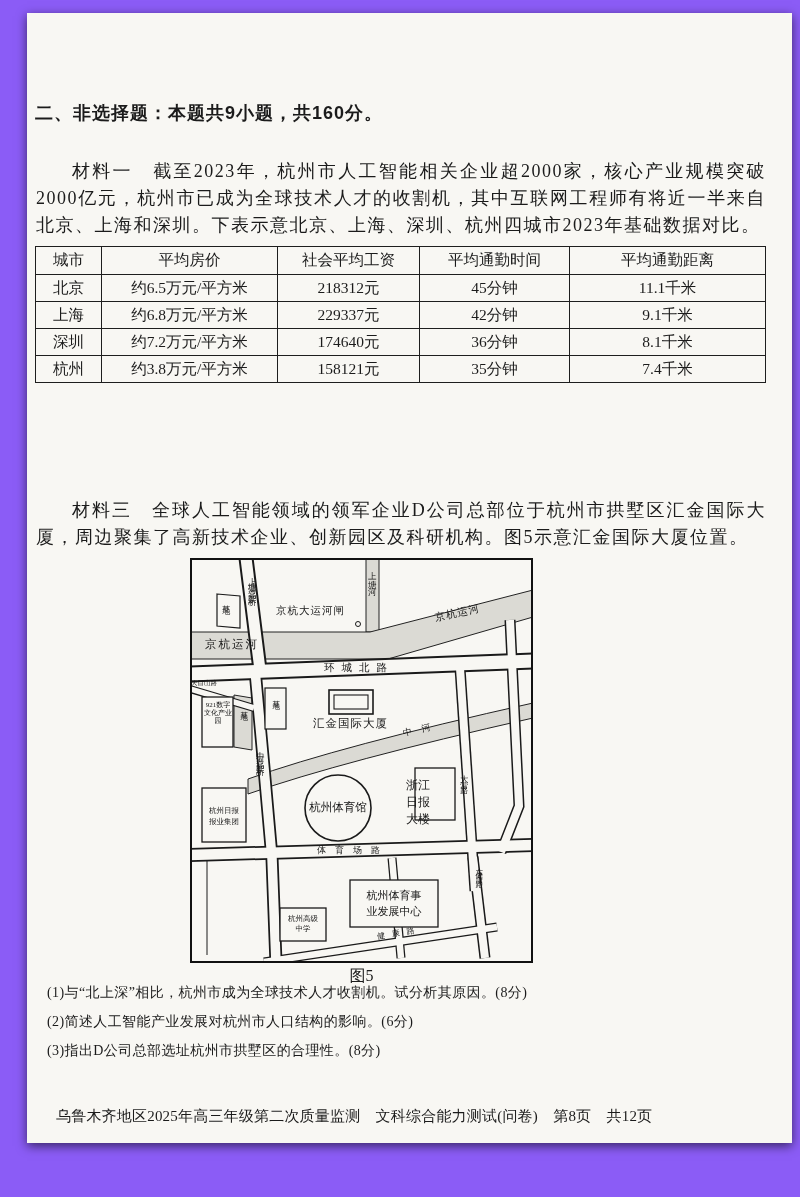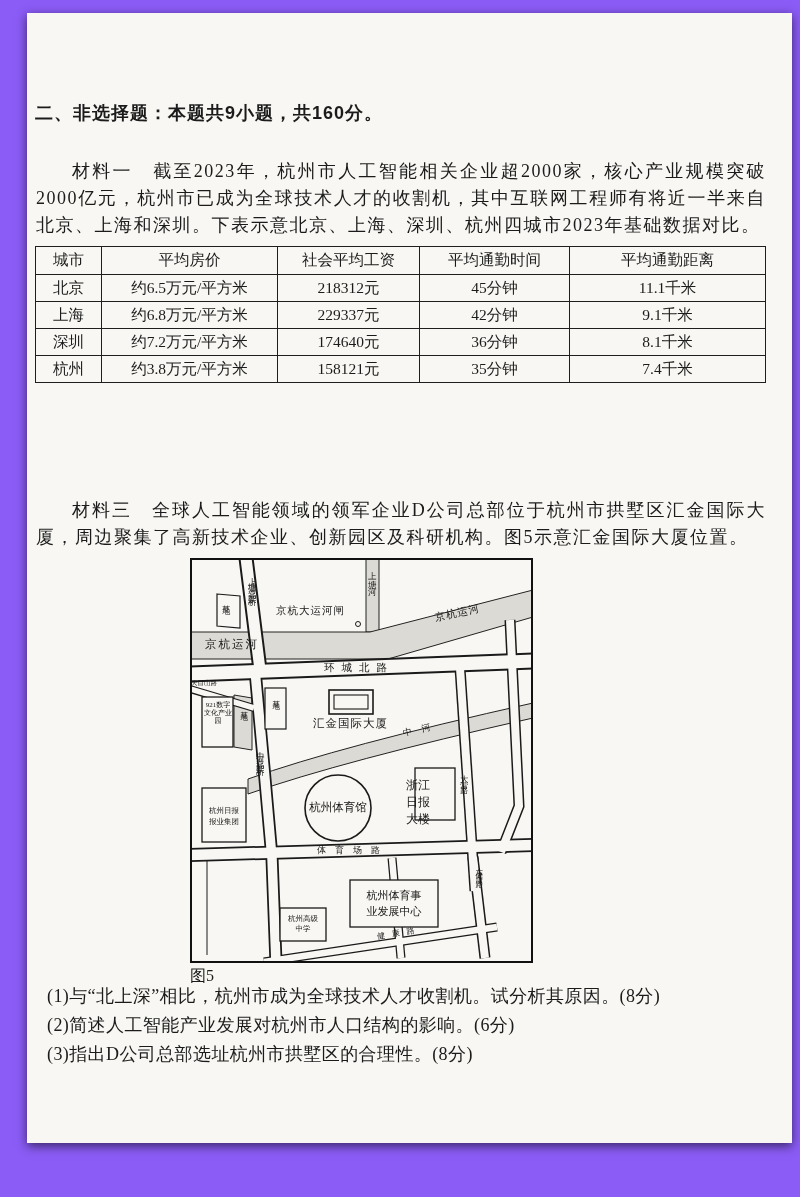--- a/index.html
+++ b/index.html
@@ -11,30 +11,30 @@
   .hdr{left:35px;top:101px;font-family:"Liberation Sans","DejaVu Sans",sans-serif;
        font-weight:700;font-size:18px;letter-spacing:1px;}
   .q36{left:35px;top:128px;font-size:18px;letter-spacing:.5px;white-space:nowrap;}
   .para{left:36px;width:730px;font-size:18px;line-height:27px;text-align:justify;
         letter-spacing:1.5px;text-indent:2em;}
   #m1{top:158px;} #m2{top:386px;} #m3{top:497px;}
   #city-table{position:absolute;left:35px;top:246px;width:731px;border-collapse:collapse;
         font-size:15.5px;text-align:center;table-layout:fixed;}
   #city-table th,#city-table td{border:1.5px solid #1e1e1e;height:26px;padding:0;font-weight:normal;}
   #city-table th{height:27px;}
-  .question{left:47px;font-size:18px;letter-spacing:.4px;white-space:nowrap;}
+  .question{left:47px;font-size:14px;letter-spacing:.4px;white-space:nowrap;}
   #q1{top:984px;} #q2{top:1013px;} #q3{top:1042px;} #q4{top:1071px;}
   #footer{left:56px;top:1107px;font-size:15px;letter-spacing:.2px;white-space:pre;}
   
   #map{position:absolute;left:190px;top:558px;width:343px;height:405px;}
   #map svg{position:absolute;left:0;top:0;}
   .ml{position:absolute;white-space:pre;color:#161616;line-height:1.15;}
   .v{writing-mode:vertical-rl;text-orientation:upright;}
   .ctr{text-align:center;white-space:normal;}
-  #fig-cap{left:190px;top:966px;width:343px;text-align:left;font-size:16px;}
+  #fig-cap{left:190px;top:966px;width:343px;text-align:center;font-size:16px;}
 </style>
 </head>
 <body>
 
 <div id="root">
   <div id="page"></div>
 
   <div class="abs hdr">二、非选择题：本题共9小题，共160分。</div>
 
   <div class="abs para" id="m1">材料一　截至2023年，杭州市人工智能相关企业超2000家，核心产业规模突破2000亿元，杭州市已成为全球技术人才的收割机，其中互联网工程师有将近一半来自北京、上海和深圳。下表示意北京、上海、深圳、杭州四城市2023年基础数据对比。</div>
@@ -167,13 +167,14 @@
     <div class="ml v" style="left:284px;top:304px;font-size:7.5px;letter-spacing:4px;">东健康路</div>
     <div class="ml" style="left:187px;top:374px;font-size:8px;letter-spacing:7px;transform:rotate(-9deg);transform-origin:left center;">健康路</div>
   </div>
 
   <div class="abs" id="fig-cap">图5</div>
 
   <div class="abs question" id="q1">(1)与“北上深”相比，杭州市成为全球技术人才收割机。试分析其原因。(8分)</div>
   <div class="abs question" id="q2">(2)简述人工智能产业发展对杭州市人口结构的影响。(6分)</div>
   <div class="abs question" id="q3">(3)指出D公司总部选址杭州市拱墅区的合理性。(8分)</div>
 
+  <div class="abs" id="footer">乌鲁木齐地区2025年高三年级第二次质量监测　文科综合能力测试(问卷)　第8页　共12页</div>
 </div>
 
 </body></html>

